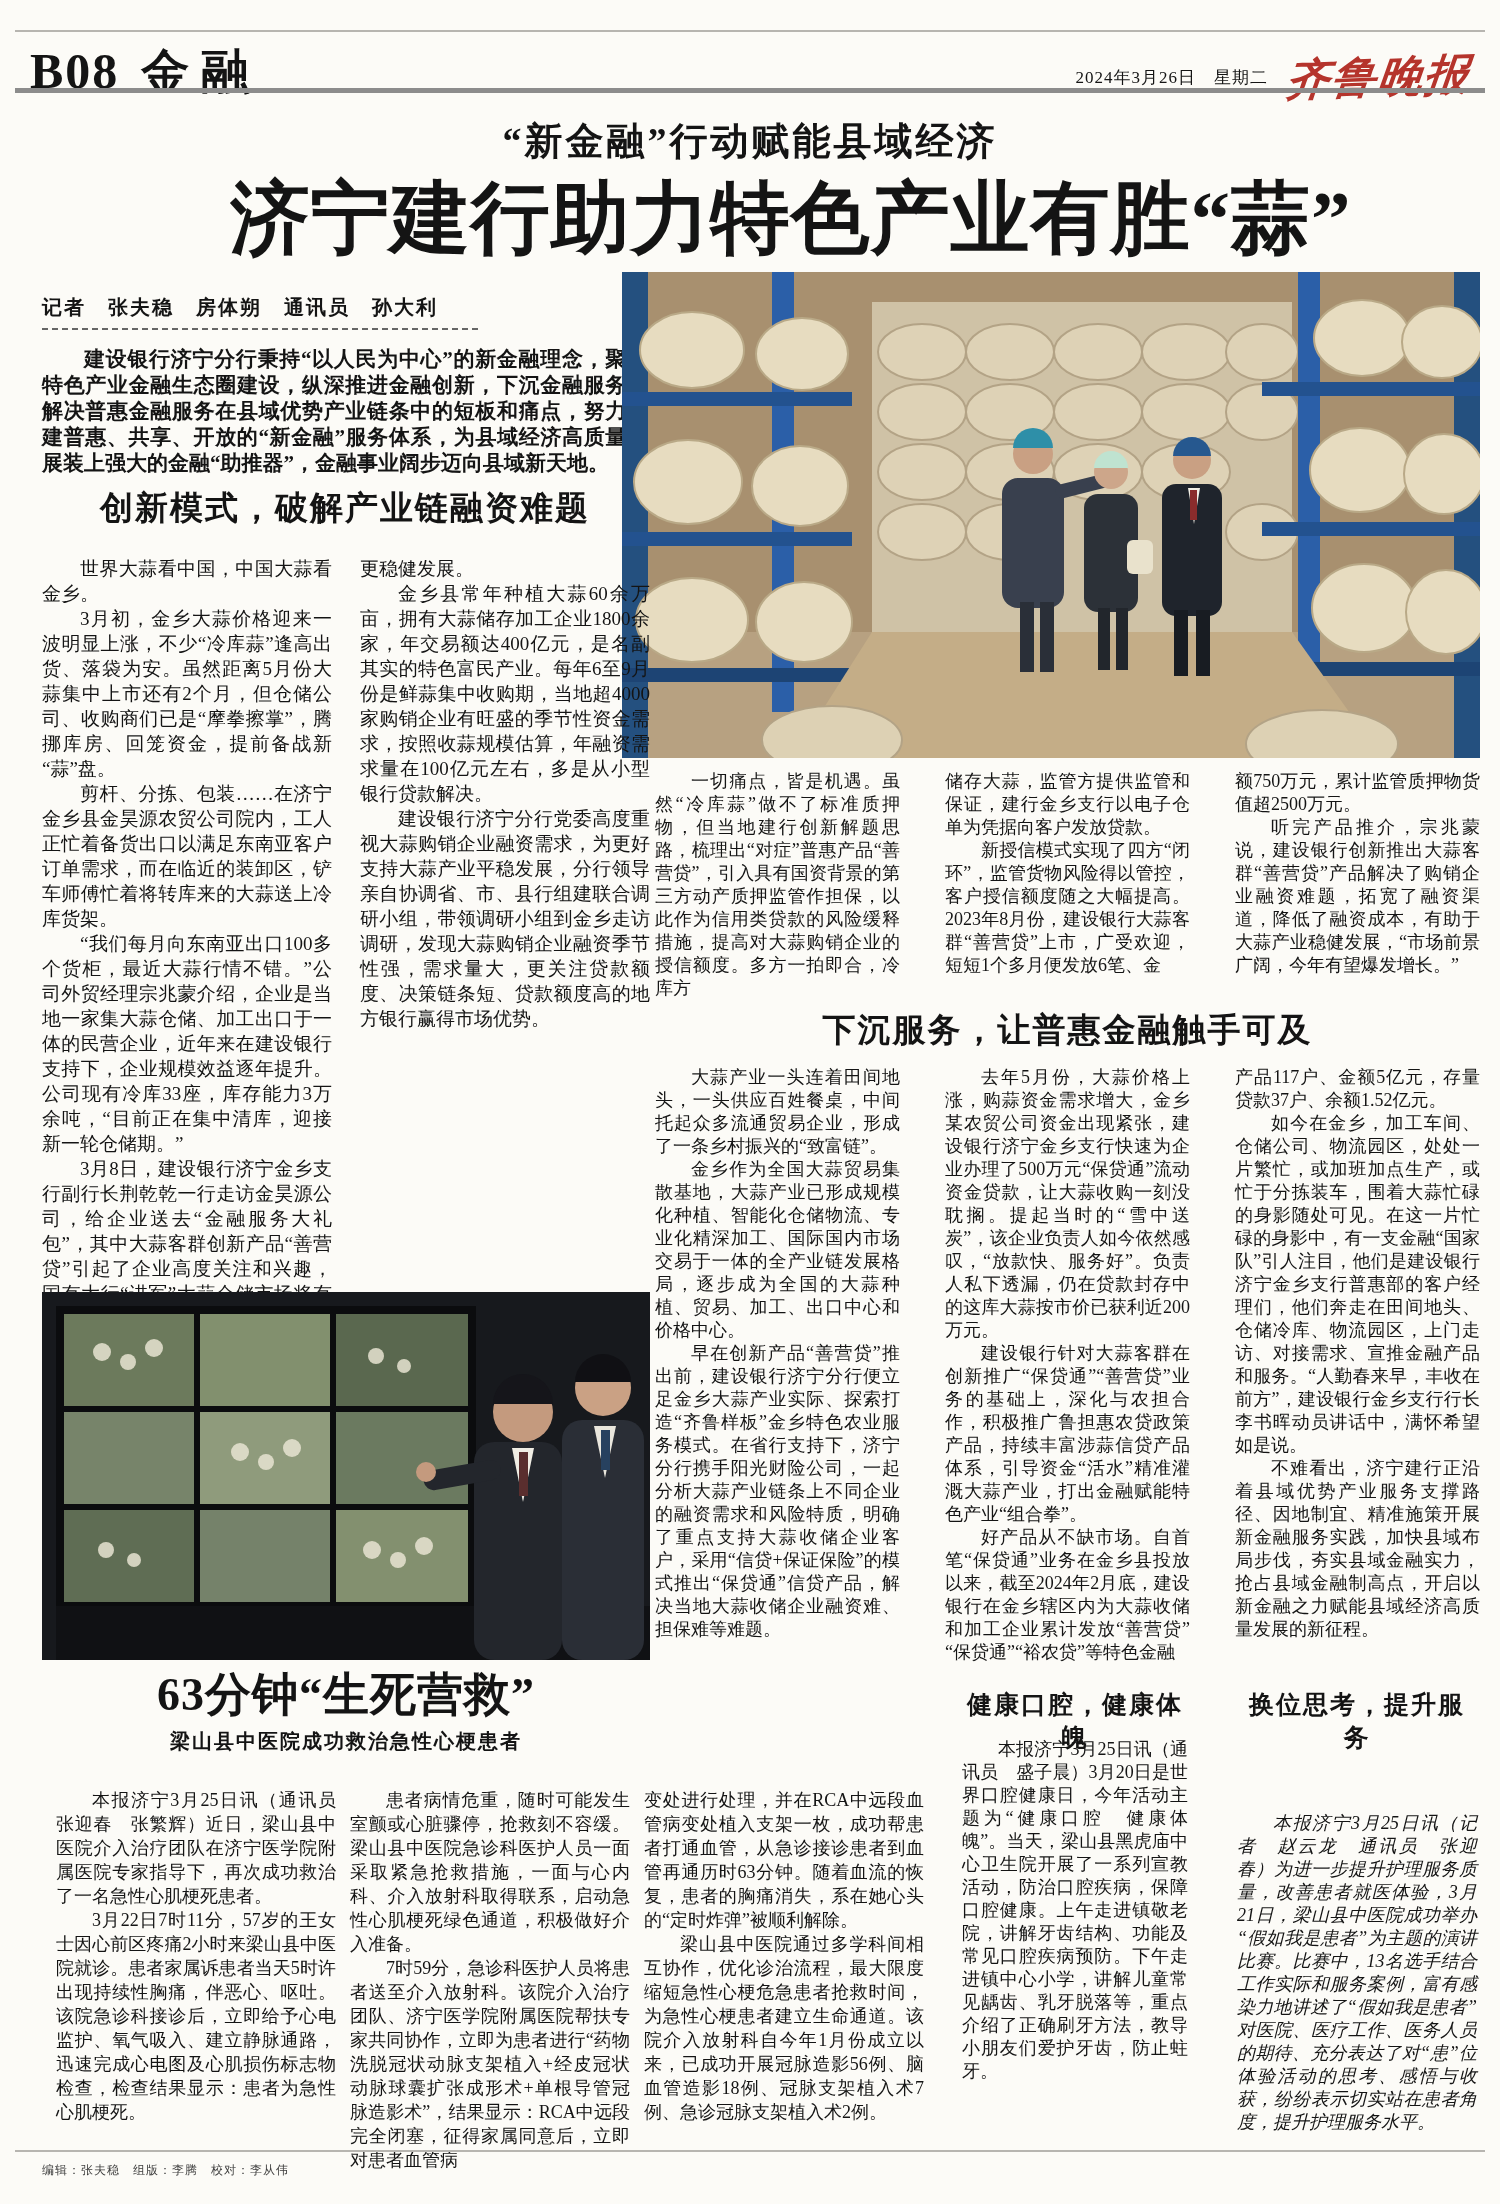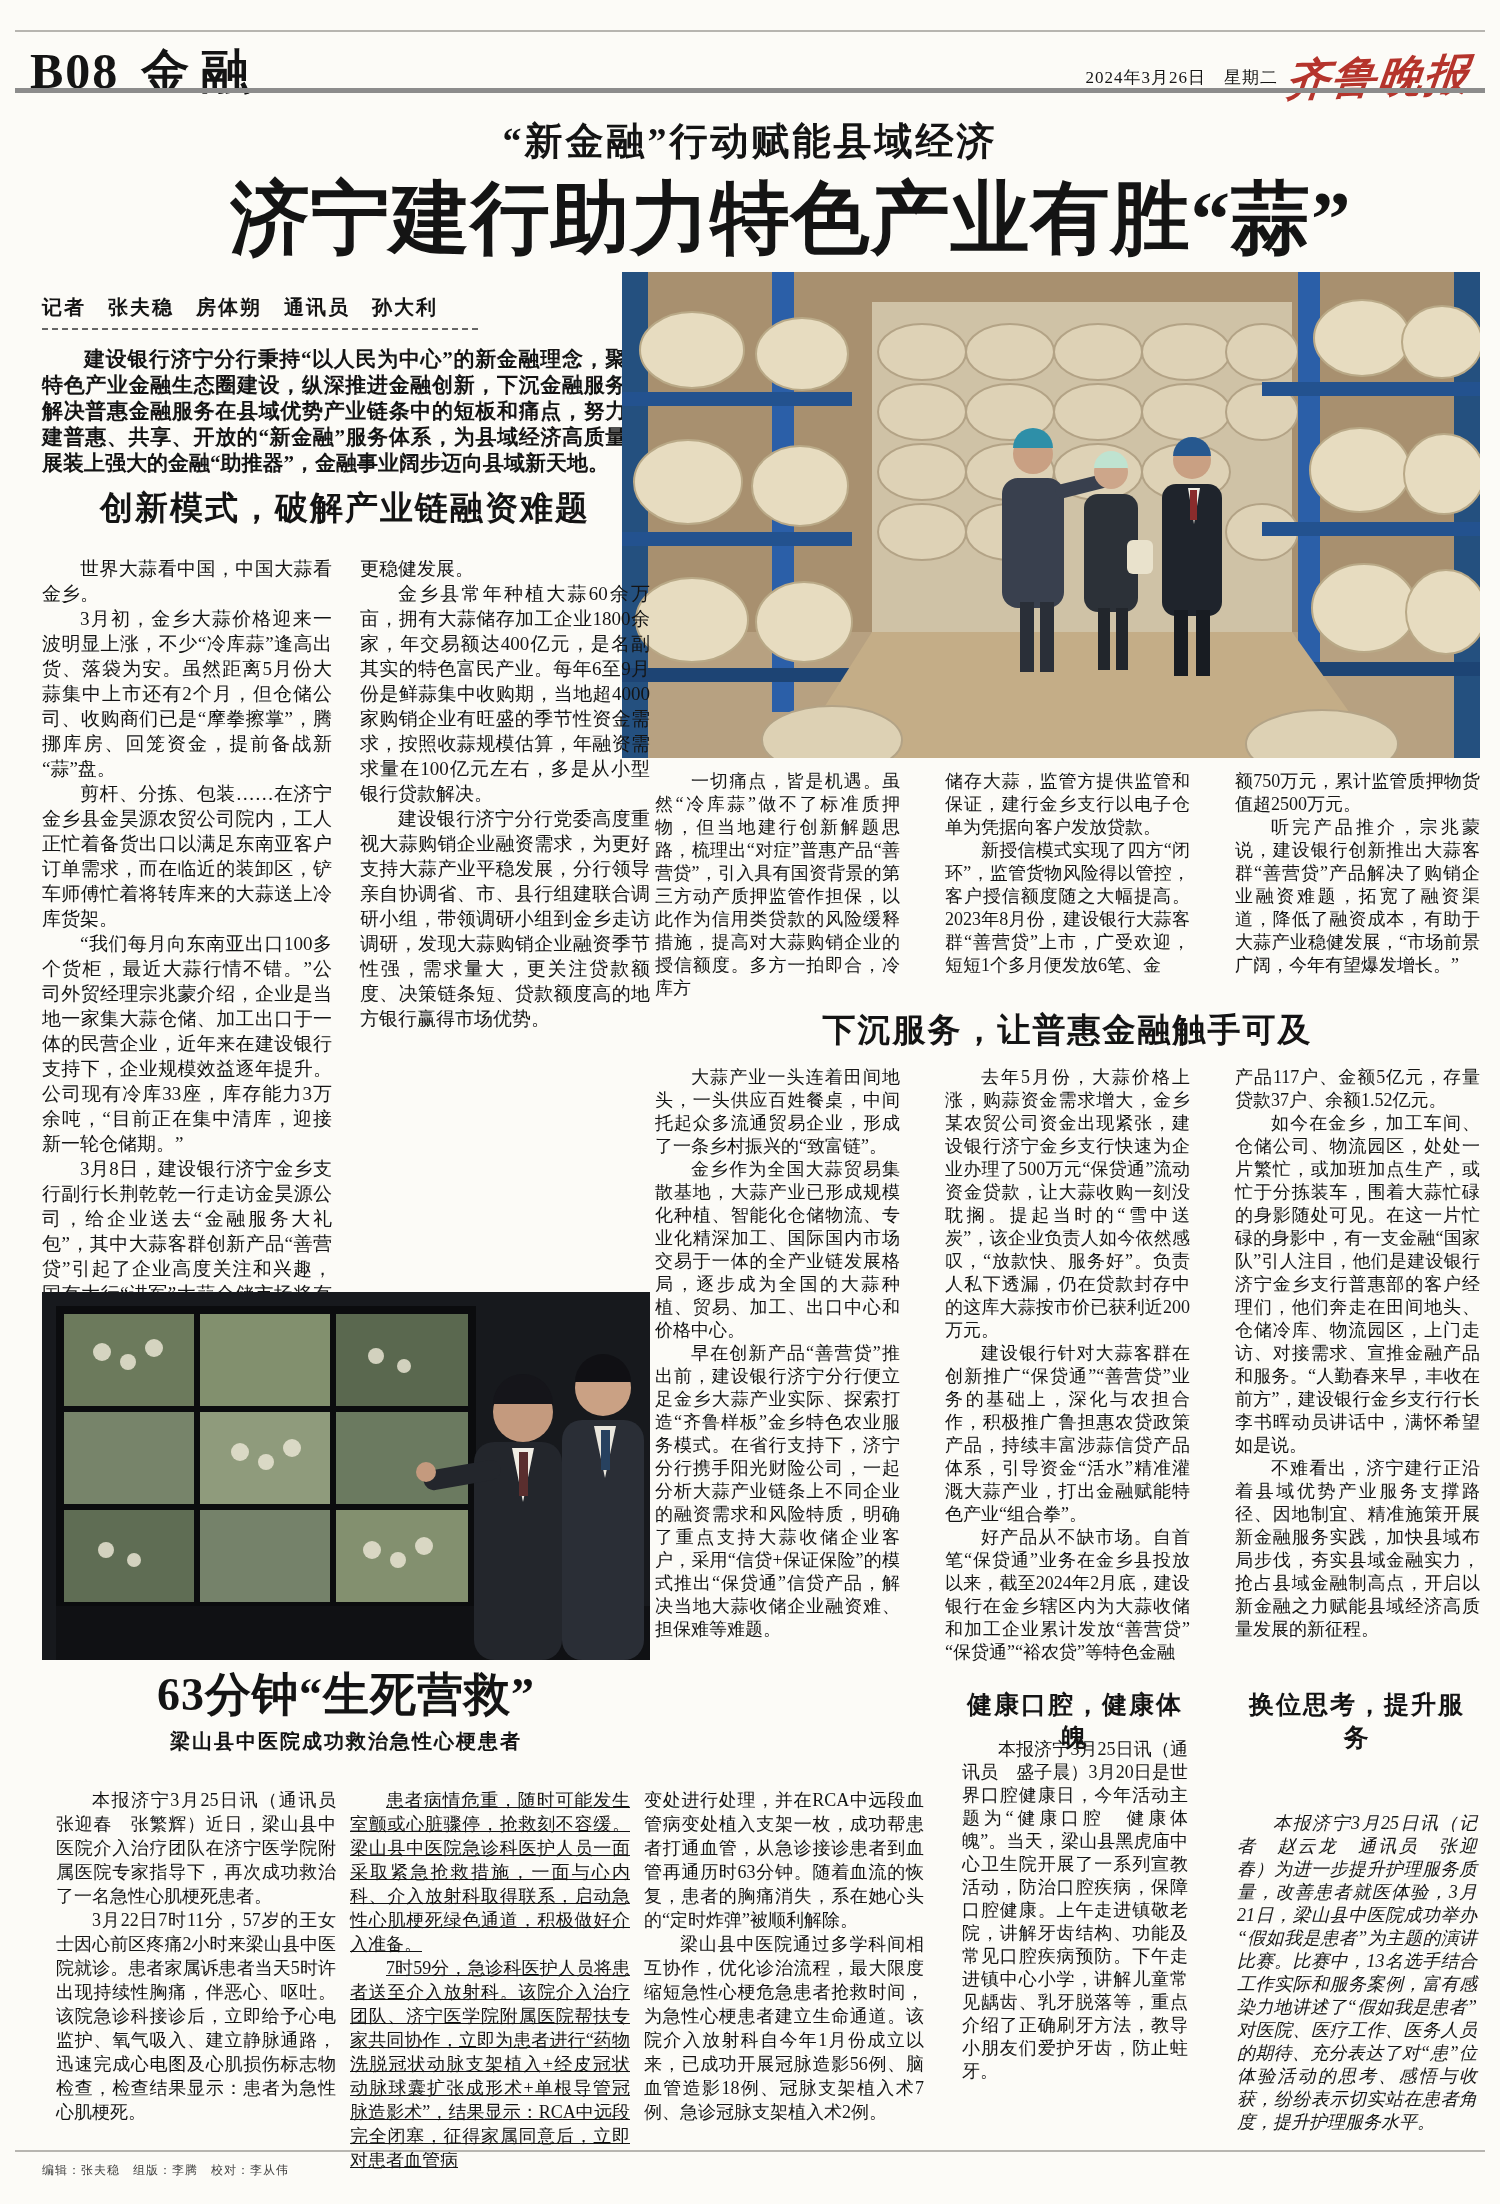--- a/index.html
+++ b/index.html
@@ -6,21 +6,21 @@
   .page{position:relative;width:1500px;height:2204px;margin:0 auto;background:#fcfbf7;color:#141414;
         font-family:"Liberation Serif","DejaVu Serif",serif;overflow:hidden;}
   .rule{position:absolute;background:#9a9a9a;}
   .rule-top{left:15px;right:15px;top:30px;height:2px;background:#b7b5b0;}
   .rule-thick{left:15px;right:15px;top:88px;height:5px;background:#8c8c8c;}
   .rule-bottom{left:15px;right:15px;top:2150px;height:2px;background:#b7b5b0;}
 
   .hdr-left{position:absolute;left:30px;top:40px;display:flex;align-items:baseline;gap:22px;}
   .page-no{font-size:50px;font-weight:900;letter-spacing:2px;}
   .section-name{font-size:48px;font-weight:900;letter-spacing:12px;}
-  .hdr-right{position:absolute;right:30px;top:48px;display:flex;align-items:center;gap:8px;}
+  .hdr-right{position:absolute;right:30px;top:48px;display:flex;align-items:center;gap:18px;}
   .date-line{font-size:17px;letter-spacing:1px;}
   .masthead{font-size:44px;color:#b5342c;font-weight:900;font-style:italic;transform:skewX(-8deg) rotate(-2deg);
             letter-spacing:2px;white-space:nowrap;}
 
   .kicker{position:absolute;left:0;top:116px;width:100%;text-align:center;font-size:38px;font-weight:700;letter-spacing:3px;}
   .headline{position:absolute;left:0;top:166px;width:100%;text-align:center;font-size:79px;font-weight:900;
             letter-spacing:1px;white-space:nowrap;padding-left:41px;}
   .byline{position:absolute;left:42px;top:294px;width:606px;font-size:20px;font-weight:700;letter-spacing:2px;}
   .byline-rule{position:absolute;left:42px;top:328px;width:436px;border-top:2px dashed #666;}
   .lead{position:absolute;left:42px;top:346px;width:606px;font-size:21px;font-weight:700;line-height:26px;
@@ -47,21 +47,21 @@
   .s2c3{left:1235px;top:1066px;width:245px;height:600px;}
 
   .photo{position:absolute;overflow:hidden;background:#888;}
   .photo svg{display:block;}
   .photo1{left:622px;top:272px;width:858px;height:486px;}
   .photo2{left:42px;top:1292px;width:608px;height:368px;}
 
   .a2-head{position:absolute;left:42px;top:1664px;width:608px;text-align:center;font-size:46px;font-weight:900;letter-spacing:1px;}
   .a2-sub{position:absolute;left:42px;top:1728px;width:608px;text-align:center;font-size:20px;font-weight:700;letter-spacing:2px;}
   .a2c1{left:56px;top:1788px;width:280px;height:360px;}
-  .a2c2{left:350px;top:1788px;width:280px;height:360px;text-decoration:underline;}
+  .a2c2{left:350px;top:1788px;width:280px;height:360px;}
   .a2c3{left:644px;top:1788px;width:280px;height:360px;}
   .a2 .col{font-size:18px;line-height:24px;}
 
   .mini-title{position:absolute;text-align:center;font-size:25px;font-weight:900;letter-spacing:2px;}
   .m1t{left:962px;top:1688px;width:226px;}
   .m2t{left:1237px;top:1688px;width:240px;}
   .m1b{left:962px;top:1738px;width:226px;height:400px;}
   .m2b{left:1237px;top:1812px;width:240px;height:400px;font-style:italic;}
 
   .footer-credits{position:absolute;left:42px;top:2162px;font-size:12px;letter-spacing:1px;color:#404040;}

